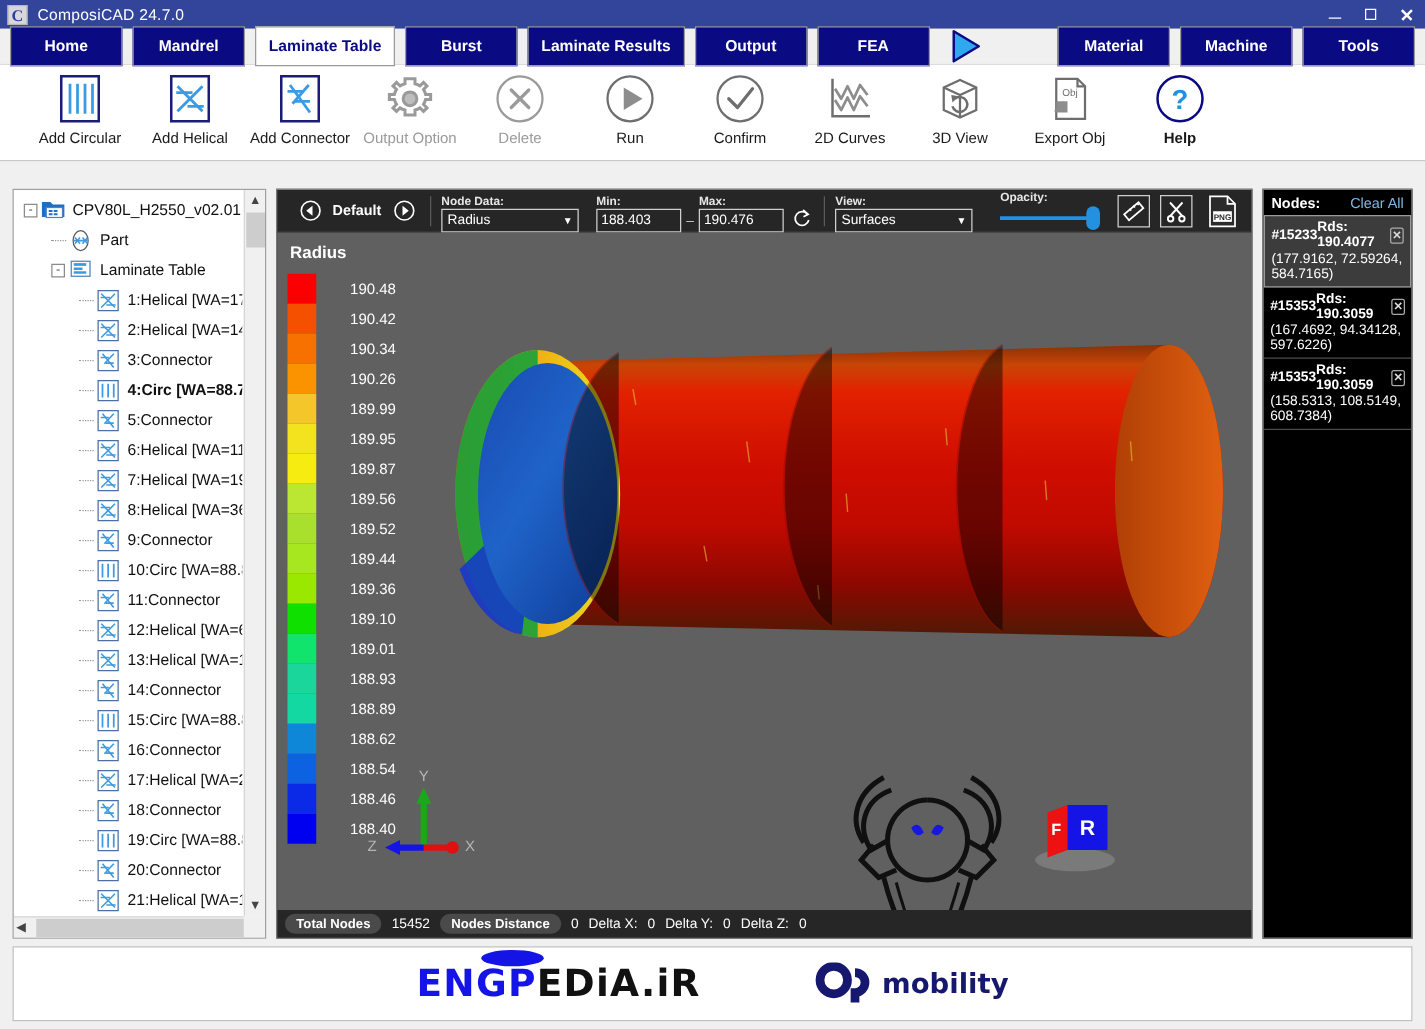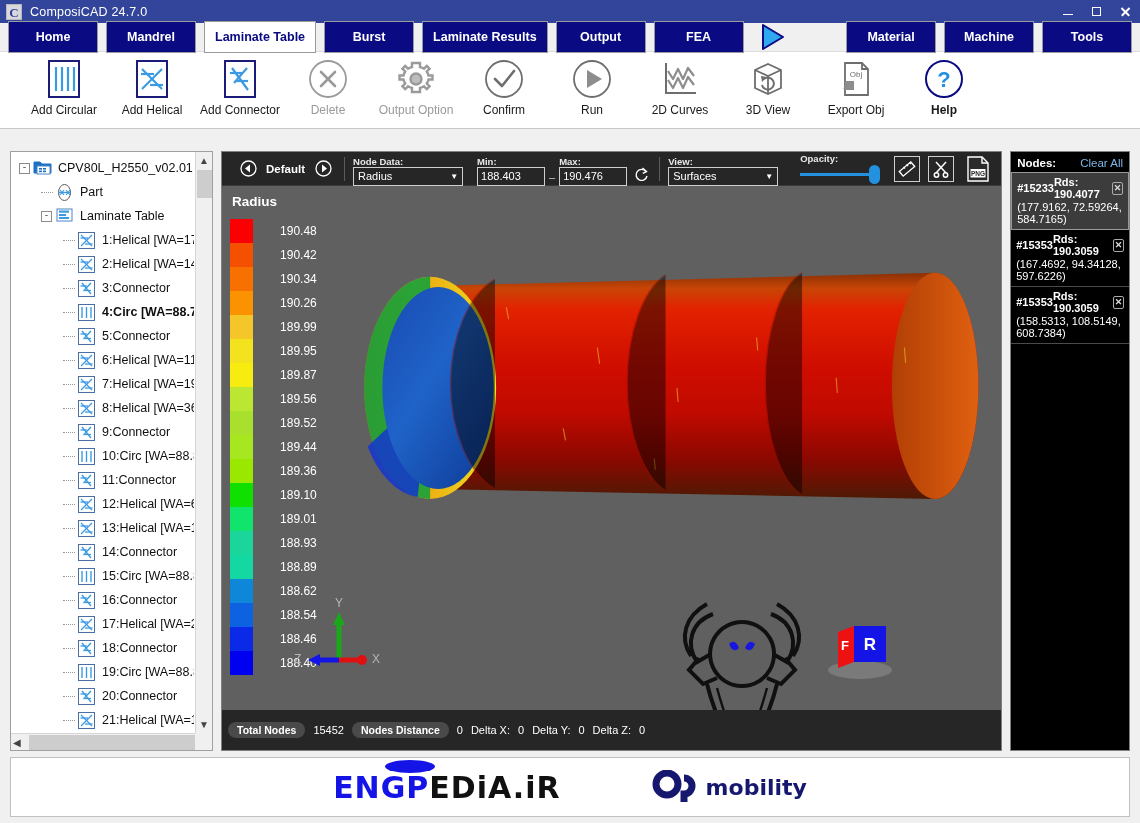--- a/index.html
+++ b/index.html
@@ -137,21 +137,21 @@
     width:26px; height:26px; border:1px solid #cfcfcf; display:flex; align-items:center;
     justify-content:center; cursor:pointer;
   }
   .icon-plain { width:26px; height:26px; display:flex; align-items:center; justify-content:center; cursor:pointer;}
   .slider { width:80px; height:22px; position:relative; display:flex; align-items:center;}
   .slider .track { width:100%; height:3px; background:#2390e0; }
   .slider .knob { position:absolute; right:0px; width:11px; height:19px; border-radius:6px; background:#2390e0;}
 
   .canvas { flex:1; position:relative; background:#606060; overflow:hidden; }
   .statusbar {
-    height: 40px; background:#262626; display:flex; align-items:center; gap:8px; padding: 0 6px;
+    height: 22px; background:#262626; display:flex; align-items:center; gap:8px; padding: 0 6px;
     font-size:11px; color:#fff;
   }
   .pill { background:#4a4a4a; border-radius:9px; padding: 2px 9px; font-size:10.5px; color:#fff; font-weight:bold;}
 
   
   .legend { position:absolute; left:8px; top:8px; }
   .leg-title { color:#fff; font-size:13.5px; font-weight:bold; margin-bottom:10px; margin-left:2px;}
   .leg-row { display:flex; align-items:center; height:24px; }
   .leg-sw { width:23px; height:24px; }
   .leg-val { color:#fff; font-size:12px; margin-left:27px; }
@@ -279,60 +279,60 @@
               <line x1="16" y1="22" x2="28" y2="22"></line>
           </g>
         </svg>
       </div>
       <div class="rib-lab">Add Connector</div>
     </div>
 
     <div class="rib-item dis">
       <div class="rib-ico">
         <svg width="44" height="44" viewBox="0 0 44 44">
+          <g fill="none" stroke="#9a9a9a" stroke-width="2.4">
+            <path d="M22 6 l4 0 0 4 a13 13 0 0 1 4 1.7 l2.8-2.8 2.8 2.8 -2.8 2.8 a13 13 0 0 1 1.7 4 l4 0 0 4 -4 0 a13 13 0 0 1 -1.7 4 l2.8 2.8 -2.8 2.8 -2.8-2.8 a13 13 0 0 1 -4 1.7 l0 4 -4 0 -4 0 0-4 a13 13 0 0 1 -4-1.7 l-2.8 2.8 -2.8-2.8 2.8-2.8 a13 13 0 0 1 -1.7-4 l-4 0 0-4 4 0 a13 13 0 0 1 1.7-4 l-2.8-2.8 2.8-2.8 2.8 2.8 a13 13 0 0 1 4-1.7 l0-4 z"></path>
+            <circle cx="22" cy="22" r="5.5" fill="#bdbdbd" stroke="#9a9a9a"></circle>
+          </g>
+        </svg>
+      </div>
+      <div class="rib-lab">Output Option</div>
+    </div>
+
+    <div class="rib-item dis">
+      <div class="rib-ico">
+        <svg width="44" height="44" viewBox="0 0 44 44">
           <circle cx="22" cy="22" r="18" fill="none" stroke="#9a9a9a" stroke-width="1.8"></circle>
           <g stroke="#9a9a9a" stroke-width="2.6" stroke-linecap="round">
             <line x1="15" y1="15" x2="29" y2="29"></line>
               <line x1="29" y1="15" x2="15" y2="29"></line>
           </g>
         </svg>
       </div>
       <div class="rib-lab">Delete</div>
     </div>
 
-    <div class="rib-item dis">
+    <div class="rib-item">
       <div class="rib-ico">
         <svg width="44" height="44" viewBox="0 0 44 44">
-          <g fill="none" stroke="#9a9a9a" stroke-width="2.4">
-            <path d="M22 6 l4 0 0 4 a13 13 0 0 1 4 1.7 l2.8-2.8 2.8 2.8 -2.8 2.8 a13 13 0 0 1 1.7 4 l4 0 0 4 -4 0 a13 13 0 0 1 -1.7 4 l2.8 2.8 -2.8 2.8 -2.8-2.8 a13 13 0 0 1 -4 1.7 l0 4 -4 0 -4 0 0-4 a13 13 0 0 1 -4-1.7 l-2.8 2.8 -2.8-2.8 2.8-2.8 a13 13 0 0 1 -1.7-4 l-4 0 0-4 4 0 a13 13 0 0 1 1.7-4 l-2.8-2.8 2.8-2.8 2.8 2.8 a13 13 0 0 1 4-1.7 l0-4 z"></path>
-            <circle cx="22" cy="22" r="5.5" fill="#bdbdbd" stroke="#9a9a9a"></circle>
-          </g>
-        </svg>
-      </div>
-      <div class="rib-lab">Output Option</div>
+          <circle cx="22" cy="22" r="18" fill="none" stroke="#6e6e6e" stroke-width="1.8"></circle>
+          <polygon points="17,13 32,22 17,31" fill="#8d8d8d"></polygon>
+        </svg>
+      </div>
+      <div class="rib-lab">Run</div>
     </div>
 
     <div class="rib-item">
       <div class="rib-ico">
         <svg width="44" height="44" viewBox="0 0 44 44">
           <circle cx="22" cy="22" r="18" fill="none" stroke="#6e6e6e" stroke-width="1.8"></circle>
           <polyline points="13,22 20,29 32,14" fill="none" stroke="#6e6e6e" stroke-width="2.6" stroke-linecap="round" stroke-linejoin="round"></polyline>
         </svg>
       </div>
       <div class="rib-lab">Confirm</div>
-    </div>
-
-    <div class="rib-item">
-      <div class="rib-ico">
-        <svg width="44" height="44" viewBox="0 0 44 44">
-          <circle cx="22" cy="22" r="18" fill="none" stroke="#6e6e6e" stroke-width="1.8"></circle>
-          <polygon points="17,13 32,22 17,31" fill="#8d8d8d"></polygon>
-        </svg>
-      </div>
-      <div class="rib-lab">Run</div>
     </div>
 
     <div class="rib-item">
       <div class="rib-ico">
         <svg width="44" height="44" viewBox="0 0 44 44">
           <polyline points="8,6 8,36 38,36" fill="none" stroke="#6e6e6e" stroke-width="2"></polyline>
           <polyline points="10,14 15,22 20,12 25,22 30,11 36,19" fill="none" stroke="#8d8d8d" stroke-width="2.2" stroke-linejoin="round"></polyline>
           <polyline points="10,23 15,31 20,21 25,31 30,20 36,28" fill="none" stroke="#8d8d8d" stroke-width="2.2" stroke-linejoin="round"></polyline>
         </svg>
       </div>

